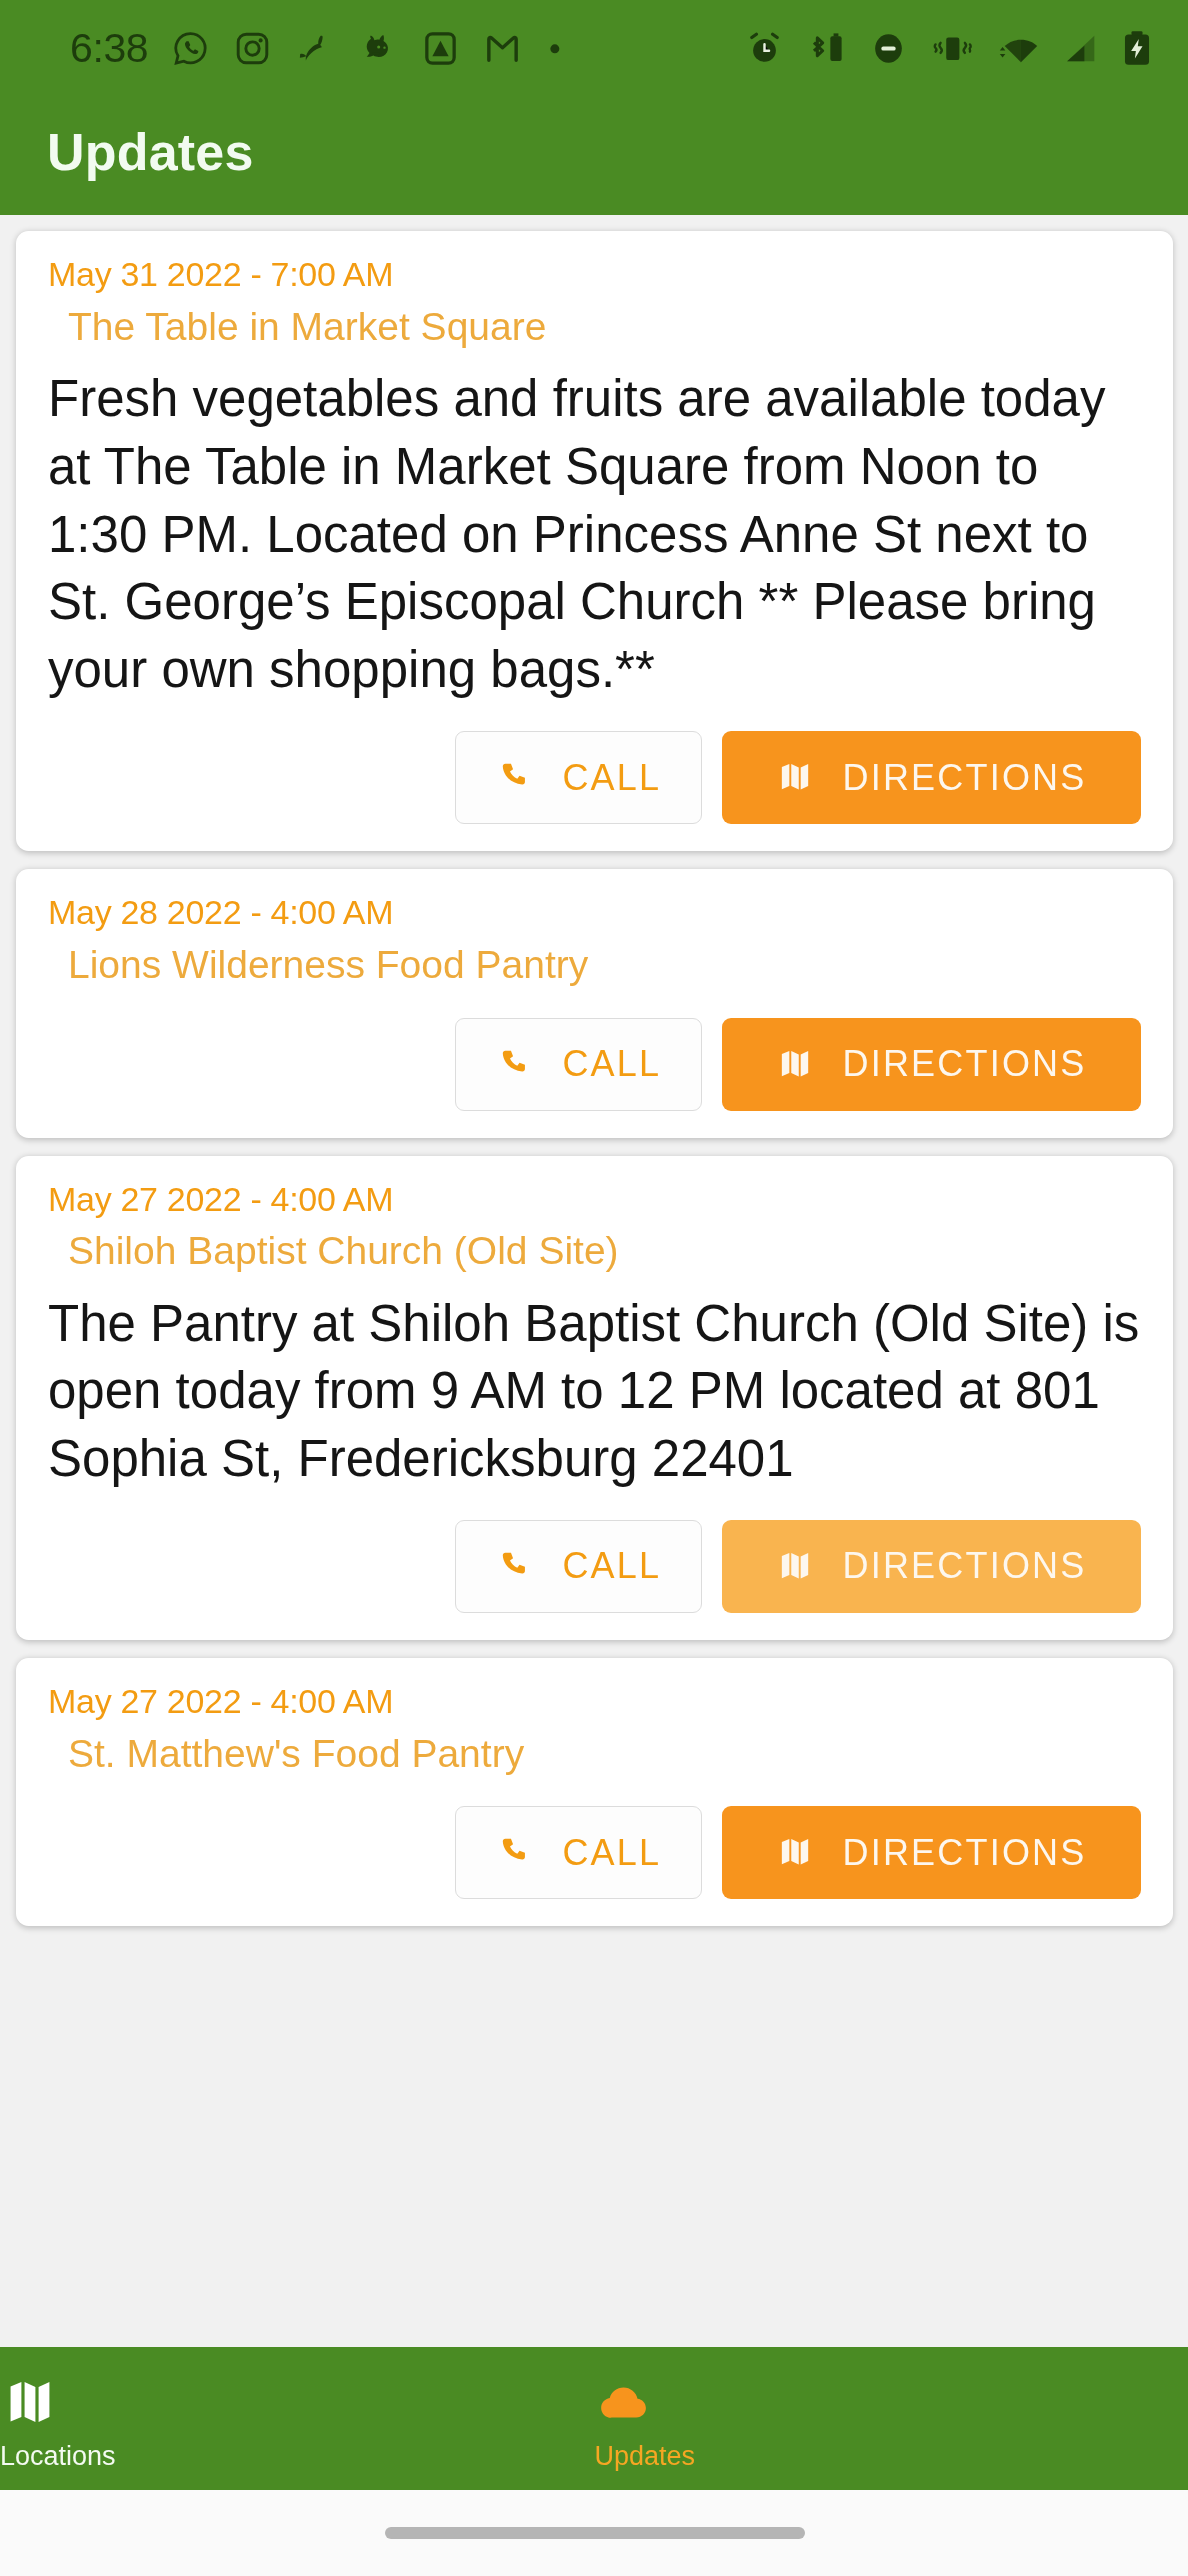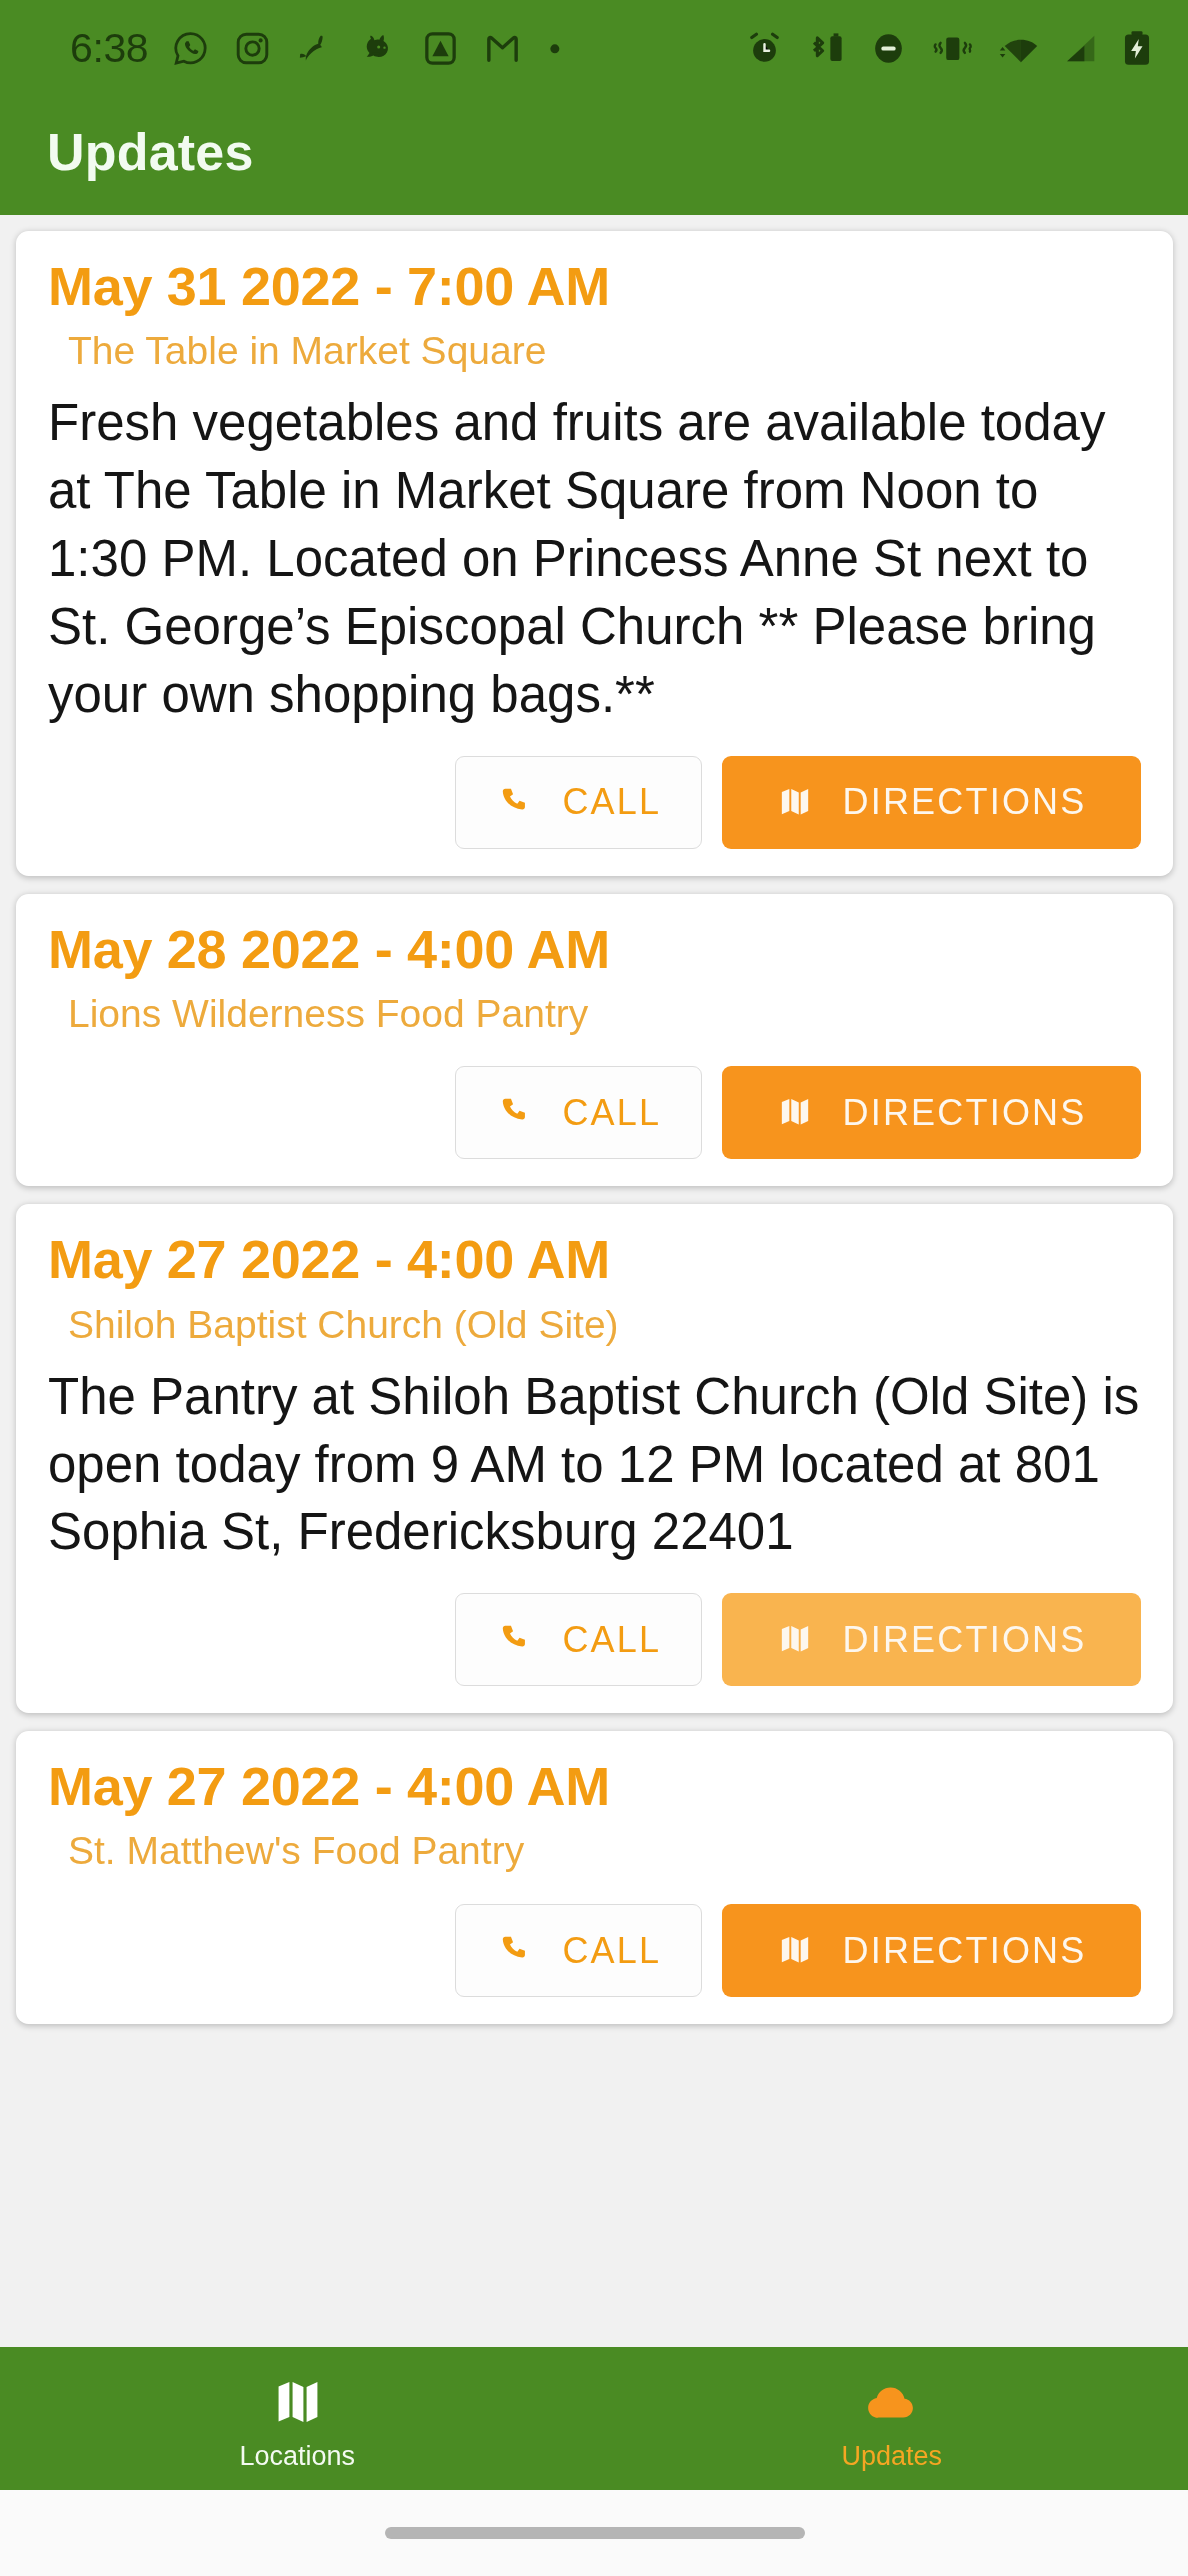--- a/index.html
+++ b/index.html
@@ -55,21 +55,21 @@
     padding:16px 0 0 0;
   }
   .card {
     background:#ffffff;
     margin:0 16px 18px 16px;
     border-radius:12.5px;
     box-shadow:0 1.8px 6.3px rgba(0,0,0,0.22);
     padding:23px 32px 27px 32px;
   }
   .card-date {
-    color:#f39c12; font-size:54px; font-weight:700;
+    color:#f39c12; font-size:34px; font-weight:400;
     letter-spacing:-0.3px; line-height:1.22;
     white-space:nowrap;
   }
   .card-place {
     color:#edaa3c; font-size:39px; font-weight:400;
     line-height:1.3; margin-top:6.3px;
     white-space:nowrap;
     margin-left:20px;
   }
   .card-body {
@@ -100,21 +100,21 @@
   
   .bottomnav {
     position:absolute; left:0; right:0; bottom:86px;
     height:143px; background:#4a8b23;
     display:flex; flex:0 0 auto;
     z-index:5;
   }
   .navitem {
     flex:1 1 50%;
     display:flex; flex-direction:column;
-    align-items:center; justify-content:center;
+    justify-content:center;
     gap:9px; padding-top:5.4px;
   }
   .navlabel { font-size:27px; line-height:1; }
   .navitem.inactive .navlabel { color:#f3faf0; }
   .navitem.active .navlabel { color:#f5a623; }
 
   
   .gesturearea {
     position:absolute; left:0; right:0; bottom:0;
     height:86px; background:#fafafa;

